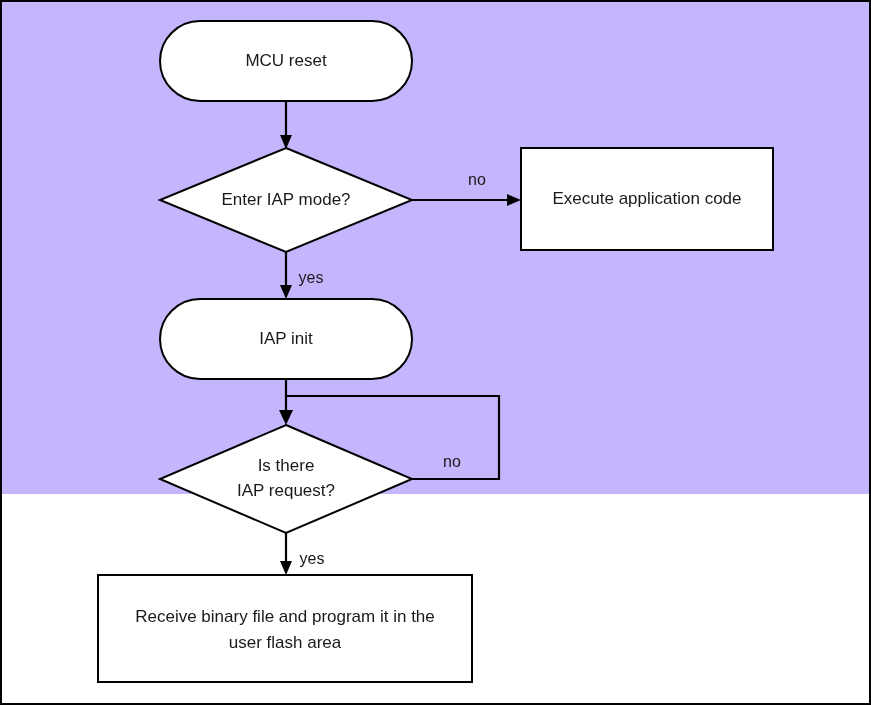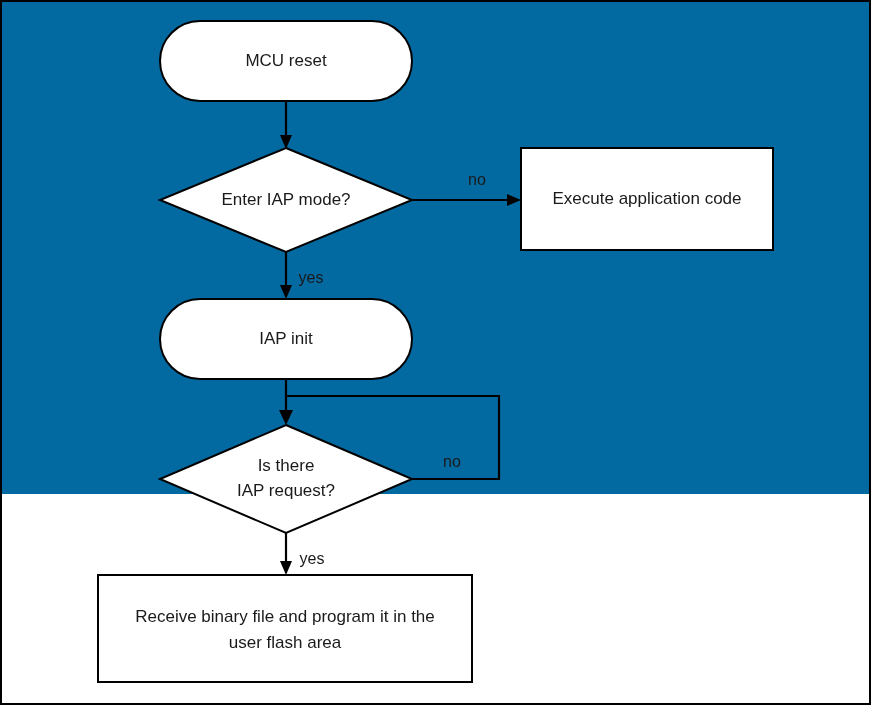--- a/index.html
+++ b/index.html
@@ -9,21 +9,21 @@
   }
   body {
     width: 871px;
     height: 705px;
     font-family: "Liberation Sans", sans-serif;
   }
   #canvas {
     position: relative;
     width: 871px;
     height: 494px;
-    background: #0369a1;
+    background: #c4b5fd;
     box-sizing: border-box;
   }
   svg.flow {
     position: absolute;
     top: 0;
     left: 0;
     width: 871px;
     height: 705px;
     display: block;
   }

